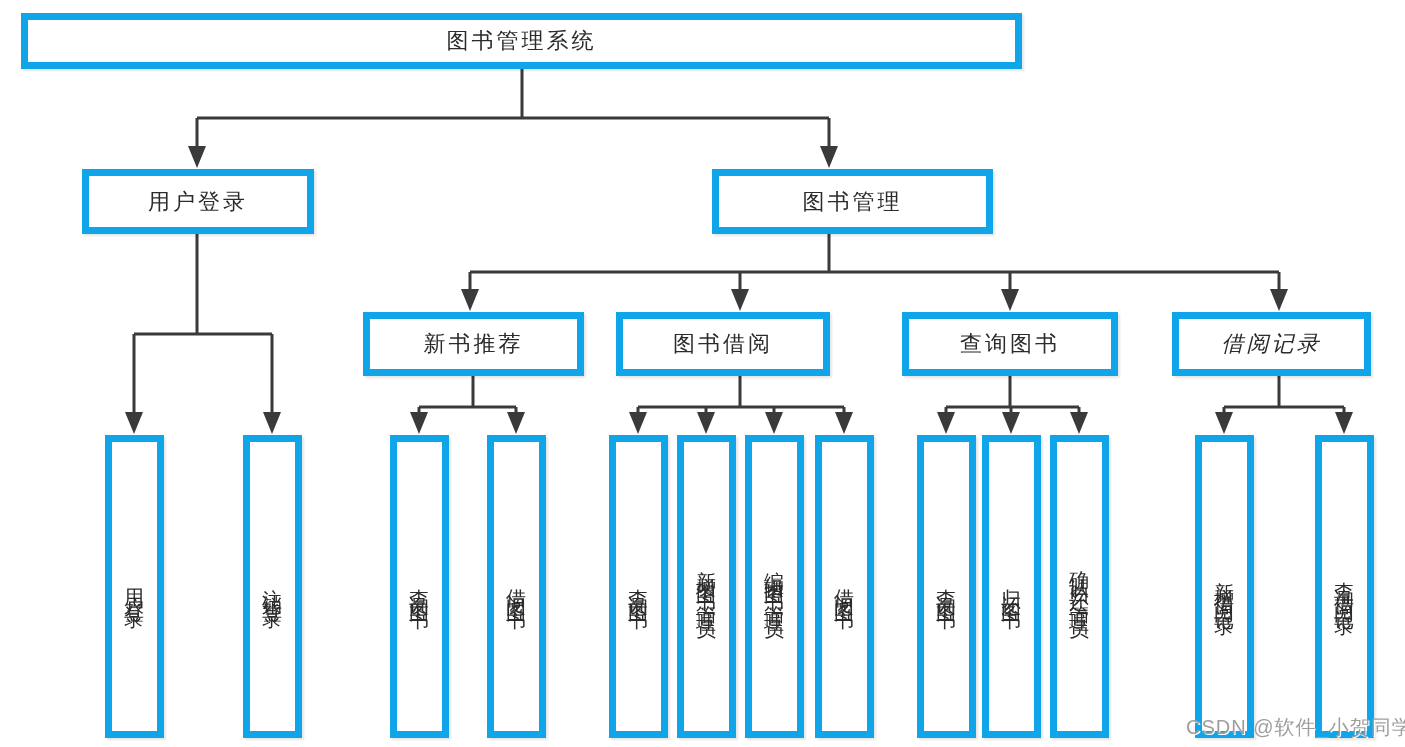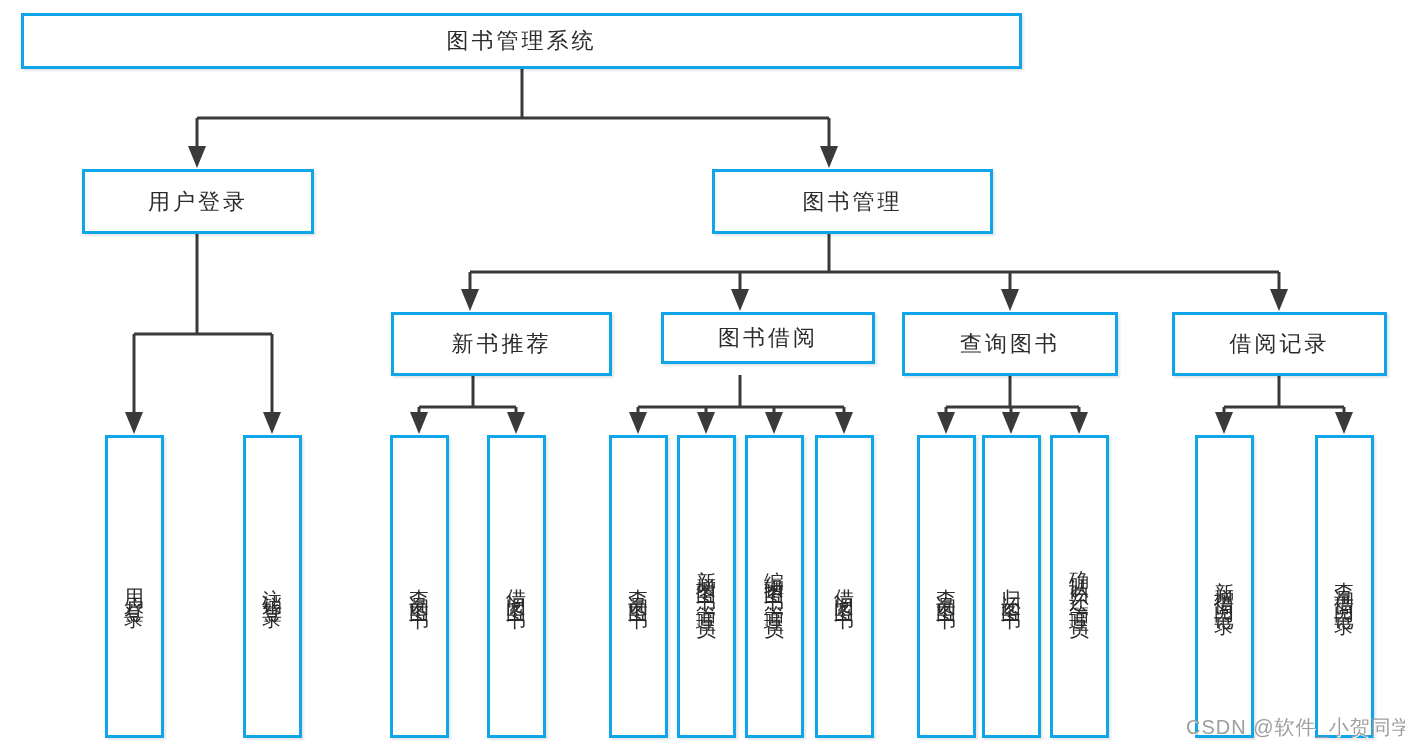--- a/index.html
+++ b/index.html
@@ -3,21 +3,21 @@
 <meta charset="utf-8">
 <style>
   html,body{margin:0;padding:0;background:#ffffff;}
   .canvas{
     position:relative;width:1405px;height:747px;background:#ffffff;
     font-family:"Liberation Sans","DejaVu Sans",sans-serif;color:#2b2b2b;overflow:hidden;
   }
   svg.connectors{position:absolute;left:0;top:0;width:1405px;height:747px;}
   .box{
     position:absolute;box-sizing:border-box;background:#ffffff;
-    border:3px solid #0ea5e9;display:flex;align-items:center;justify-content:center;
+    border:7px solid #0ea5e9;display:flex;align-items:center;justify-content:center;
     box-shadow:2px 2px 2px rgba(0,0,0,0.10);z-index:2;
   }
   .hlabel{font-size:22px;letter-spacing:3px;white-space:nowrap;}
   .vlabel{
     writing-mode:vertical-rl;text-orientation:mixed;
     font-size:20px;letter-spacing:7px;line-height:1.2;white-space:nowrap;
   }
   .watermark{
     position:absolute;left:1186px;top:714px;z-index:5;
     font-size:20px;letter-spacing:1px;color:#9e9e9e;white-space:nowrap;
@@ -66,30 +66,30 @@
     <span class="hlabel">图书管理系统</span>
   </div>
 
   <div class="box" style="left:82px;top:169px;width:232px;height:65px;">
     <span class="hlabel">用户登录</span>
   </div>
   <div class="box" style="left:712px;top:169px;width:281px;height:65px;">
     <span class="hlabel">图书管理</span>
   </div>
 
-  <div class="box" style="left:363px;top:312px;width:221px;height:64px;margin-left:28px;">
+  <div class="box" style="left:363px;top:312px;width:221px;height:64px;">
     <span class="hlabel">新书推荐</span>
   </div>
-  <div class="box" style="left:661px;top:312px;width:214px;height:52px;">
+  <div class="box" style="left:616px;top:312px;width:214px;height:64px;">
     <span class="hlabel">图书借阅</span>
   </div>
   <div class="box" style="left:902px;top:312px;width:216px;height:64px;">
     <span class="hlabel">查询图书</span>
   </div>
-  <div class="box" style="left:1172px;top:312px;width:215px;height:64px;">
+  <div class="box" style="left:1172px;top:312px;width:199px;height:64px;font-style:italic;">
     <span class="hlabel">借阅记录</span>
   </div>
 
   <div class="box" style="left:105px;top:435px;width:59px;height:303px;">
     <span class="vlabel">用户登录</span>
   </div>
   <div class="box" style="left:243px;top:435px;width:59px;height:303px;">
     <span class="vlabel">注销登录</span>
   </div>
 

